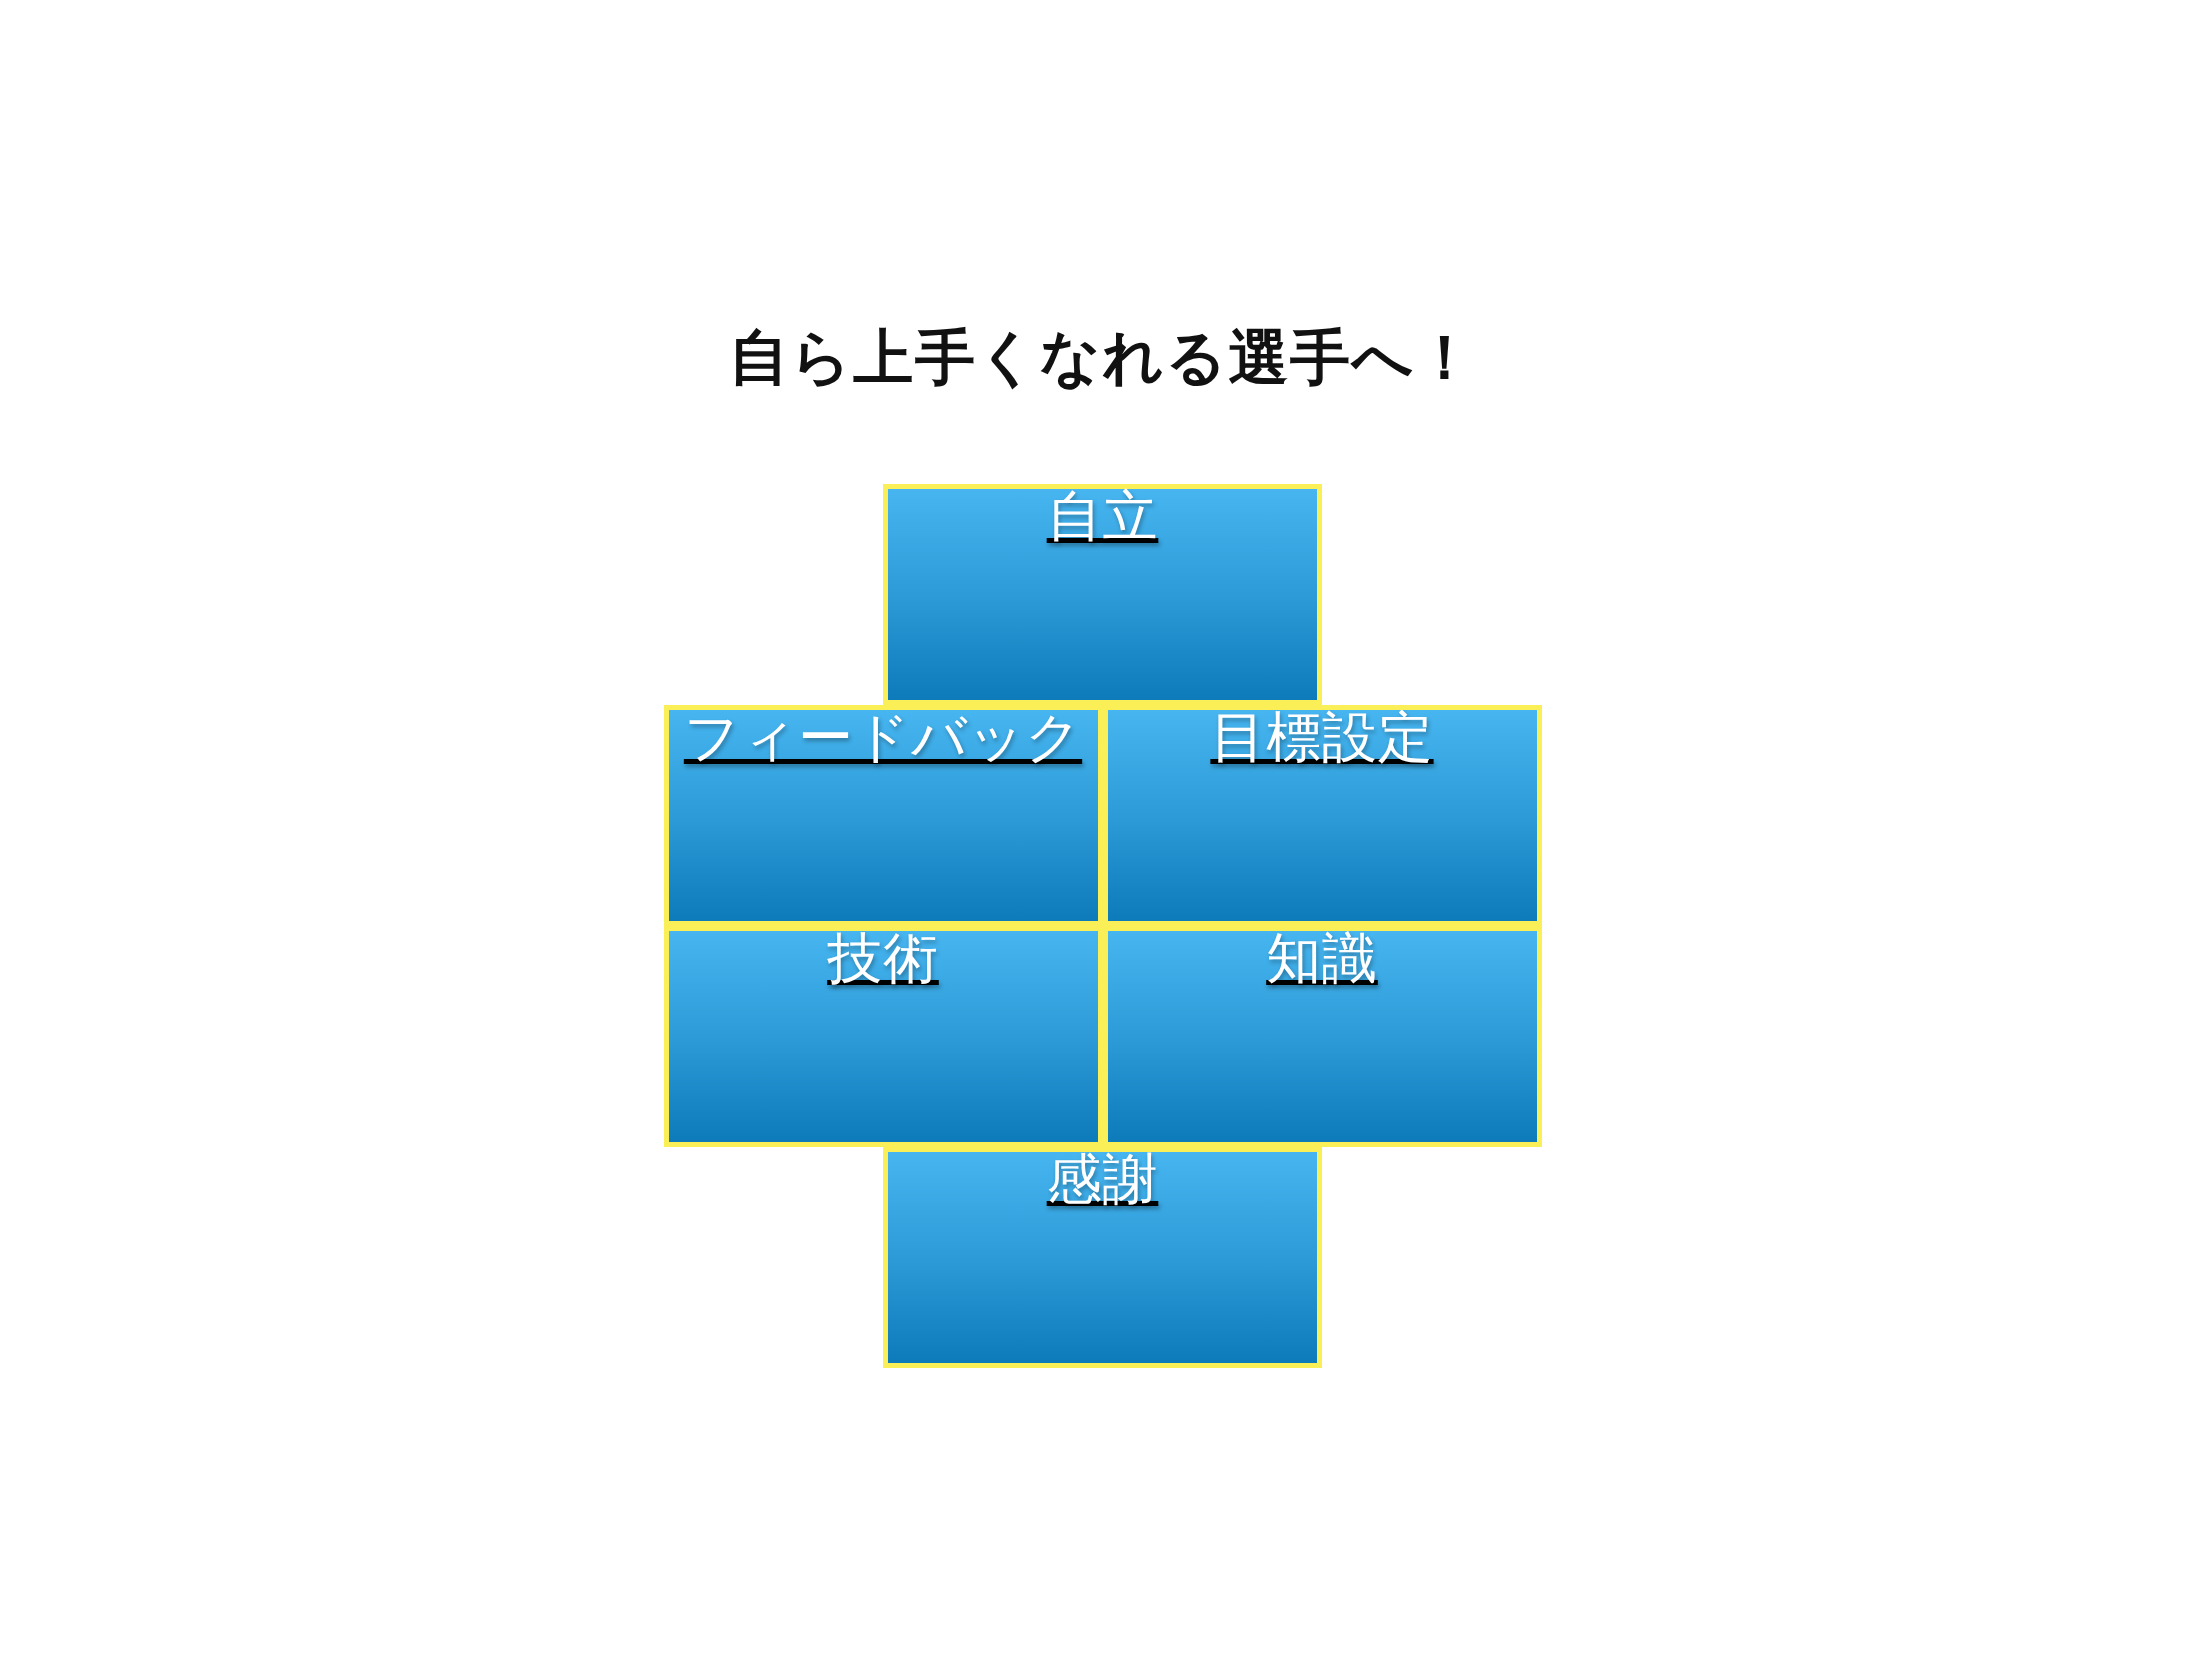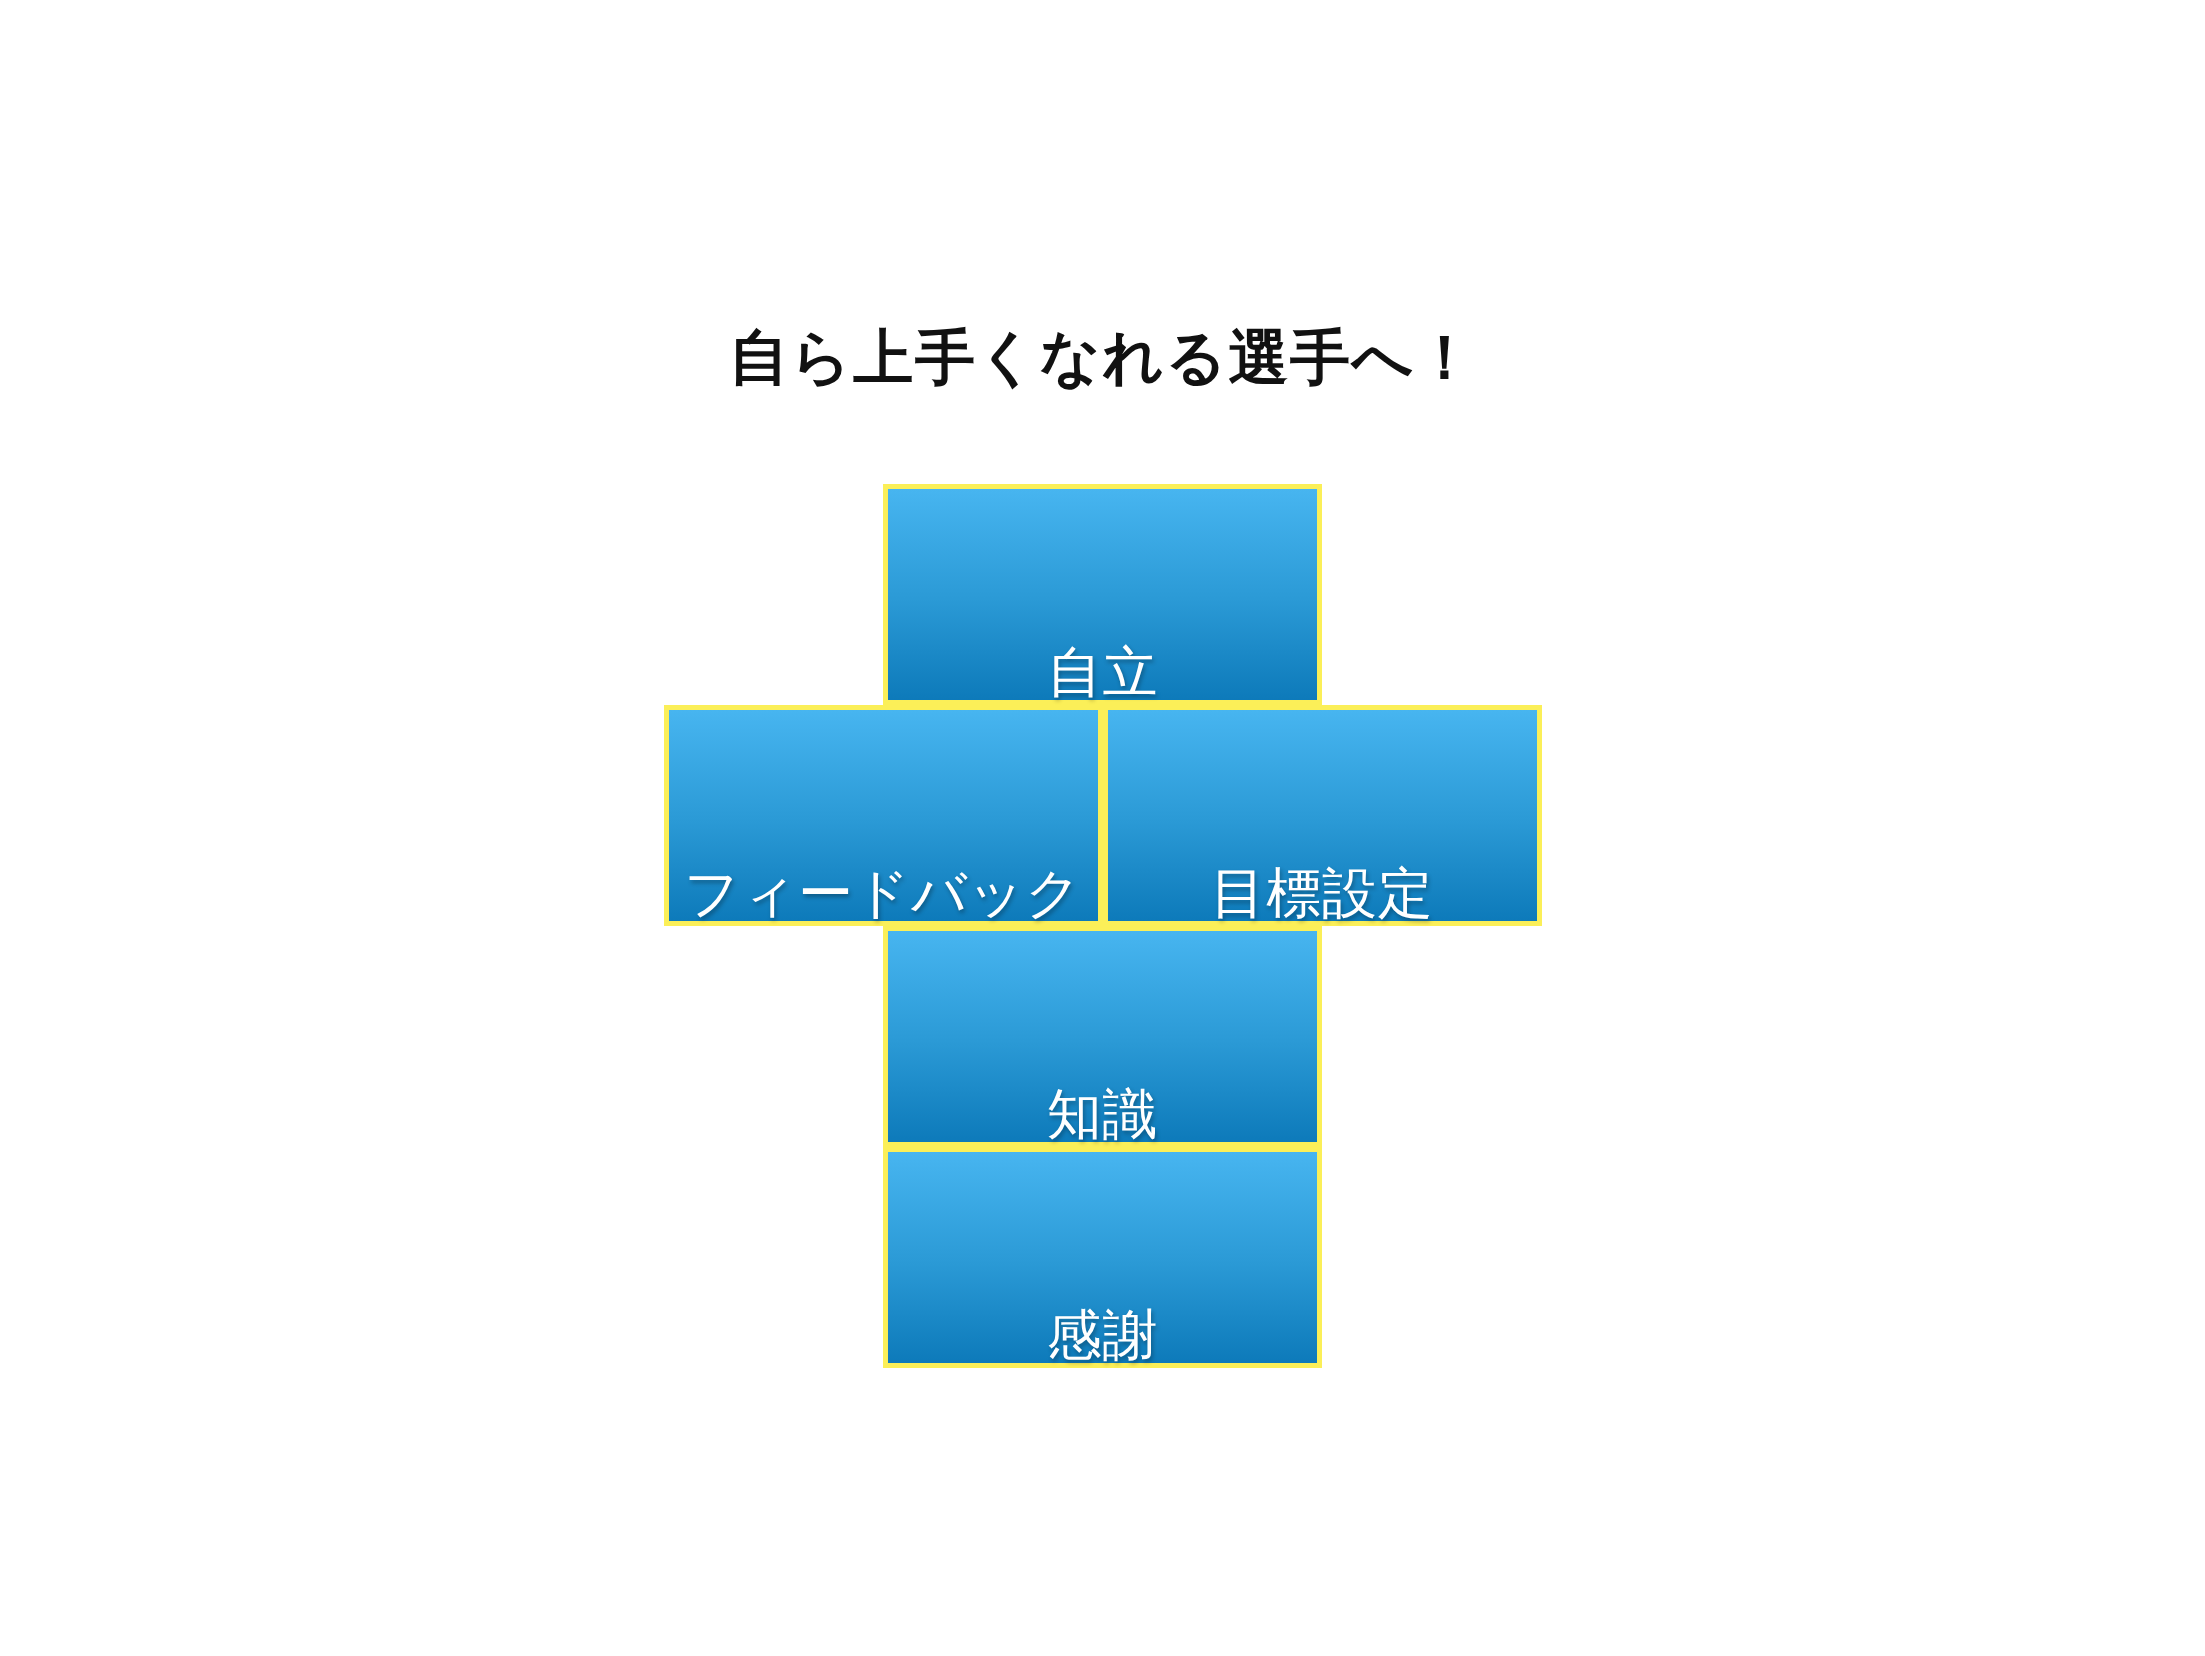--- a/index.html
+++ b/index.html
@@ -46,23 +46,24 @@
   .pyr-row {
     display: flex;
     justify-content: center;
   }
   .pyr-block {
     width: 439px;
     height: 221px;
     border: 5.5px solid var(--border);
     background: linear-gradient(180deg, var(--block-top) 0%, var(--block-mid) 52%, var(--block-bottom) 100%);
     display: flex;
-    align-items: flex-end;
+    align-items: flex-start;
     justify-content: center;
     flex: 0 0 auto;
+    text-decoration: underline;
   }
   .pyr-block span {
     color: var(--block-text);
     font-size: 55px;
     font-weight: 500;
     letter-spacing: 0.8px;
     white-space: nowrap;
     text-shadow: 1.6px 3.2px 4.7px rgba(0, 0, 0, 0.30);
     line-height: 1;
   }
@@ -86,20 +87,23 @@
       <div class="pyr-block">
         <span>フィードバック</span>
       </div>
       <div class="pyr-block">
         <span>目標設定</span>
       </div>
     </div>
 
     <div class="pyr-row">
       <div class="pyr-block">
+        <span>技術</span>
+      </div>
+      <div class="pyr-block">
         <span>知識</span>
       </div>
     </div>
 
     <div class="pyr-row">
       <div class="pyr-block">
         <span>感謝</span>
       </div>
     </div>
 

